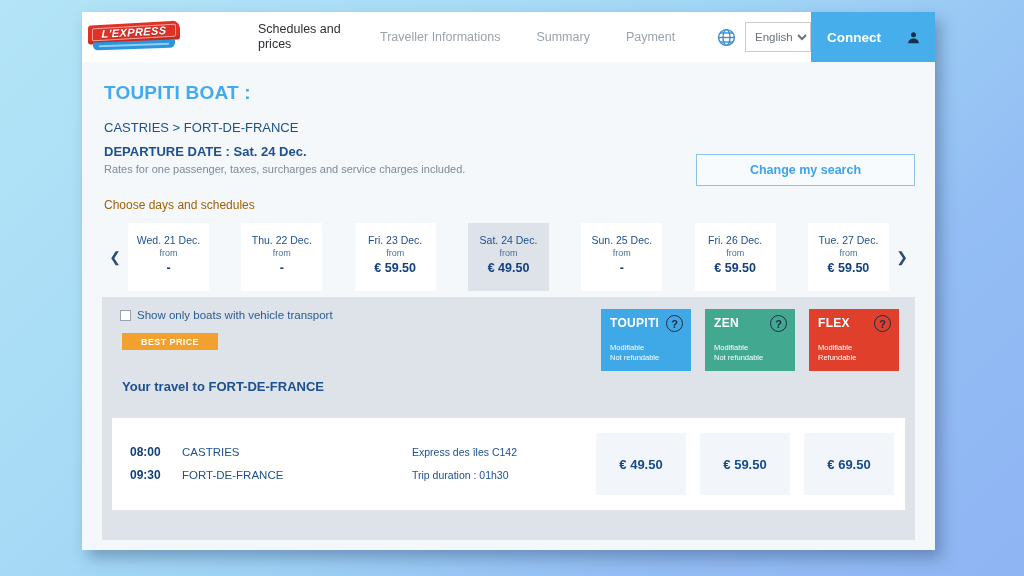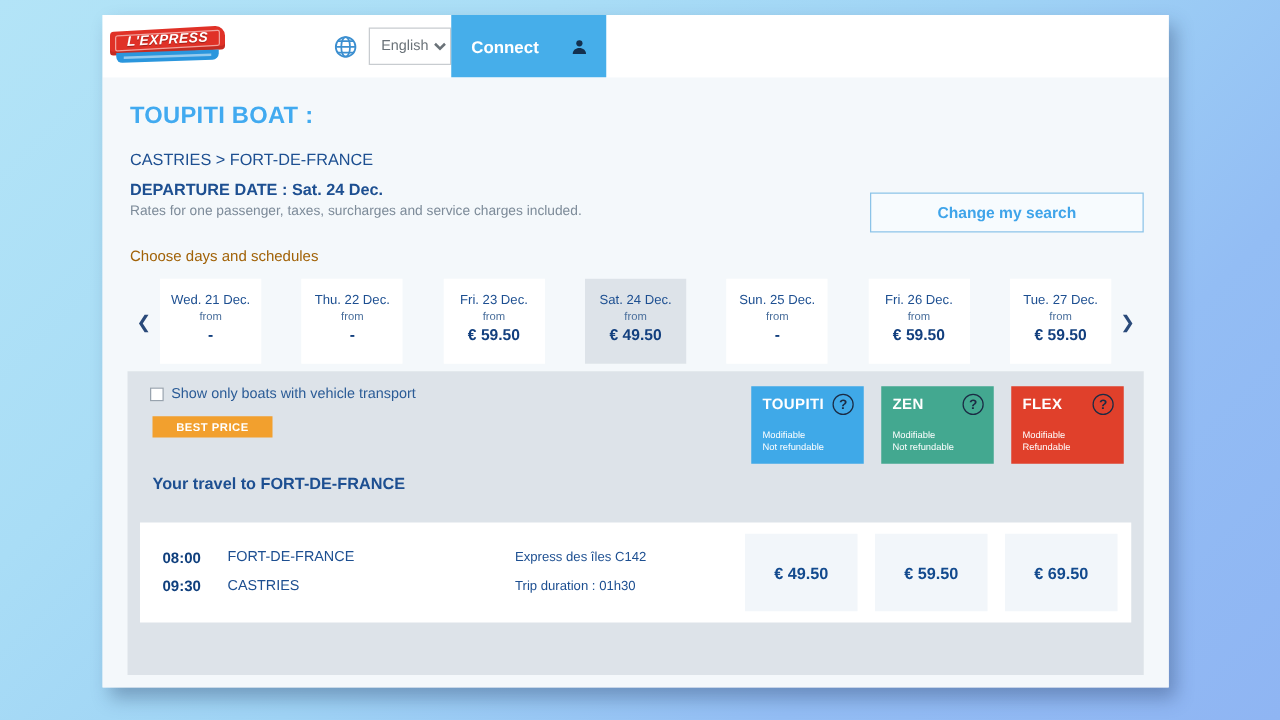--- a/index.html
+++ b/index.html
@@ -346,21 +346,21 @@
     font-weight: bold;
     margin: 29px 0 0 4px;
   }
 
   
   .trip {
     position: absolute;
     left: 10px;
     right: 10px;
     top: 121px;
-    height: 80px;
+    height: 92px;
     background: #ffffff;
     display: flex;
     align-items: center;
   }
   .trip-times {
     width: 70px;
     padding-left: 18px;
     color: #0f3f7d;
     font-size: 12px;
     font-weight: bold;
@@ -404,20 +404,26 @@
   <div class="header">
 
     <div class="logo-wrap">
       <div class="logo">
         <div class="banner"></div>
         <div class="logo-text">L'EXPRESS</div>
         <div class="base"></div>
       </div>
     </div>
 
+    <div class="nav">
+      <div class="nav-item active">Schedules and prices</div>
+      <div class="nav-item">Traveller Informations</div>
+      <div class="nav-item">Summary</div>
+      <div class="nav-item">Payment</div>
+    </div>
 
     <div class="globe">
       <svg width="21" height="21" viewBox="0 0 24 24" fill="none" stroke="#3c8fd0" stroke-width="1.6">
         <circle cx="12" cy="12" r="9"></circle>
         <ellipse cx="12" cy="12" rx="4" ry="9"></ellipse>
         <line x1="3" y1="12" x2="21" y2="12"></line>
         <line x1="4.6" y1="6.8" x2="19.4" y2="6.8"></line>
         <line x1="4.6" y1="17.2" x2="19.4" y2="17.2"></line>
       </svg>
     </div>
@@ -545,22 +551,22 @@
       </div>
 
       <div class="travel-to">Your travel to FORT-DE-FRANCE</div>
 
       <div class="trip">
         <div class="trip-times">
           <div>08:00</div>
           <div>09:30</div>
         </div>
         <div class="trip-stops">
+          <div>CASTRIES</div>
           <div>FORT-DE-FRANCE</div>
-          <div>CASTRIES</div>
         </div>
         <div class="trip-info">
           <div>Express des îles C142</div>
           <div>Trip duration : 01h30</div>
         </div>
         <div class="trip-prices">
           <div class="price-cell">€ 49.50</div>
           <div class="price-cell">€ 59.50</div>
           <div class="price-cell">€ 69.50</div>
         </div>

